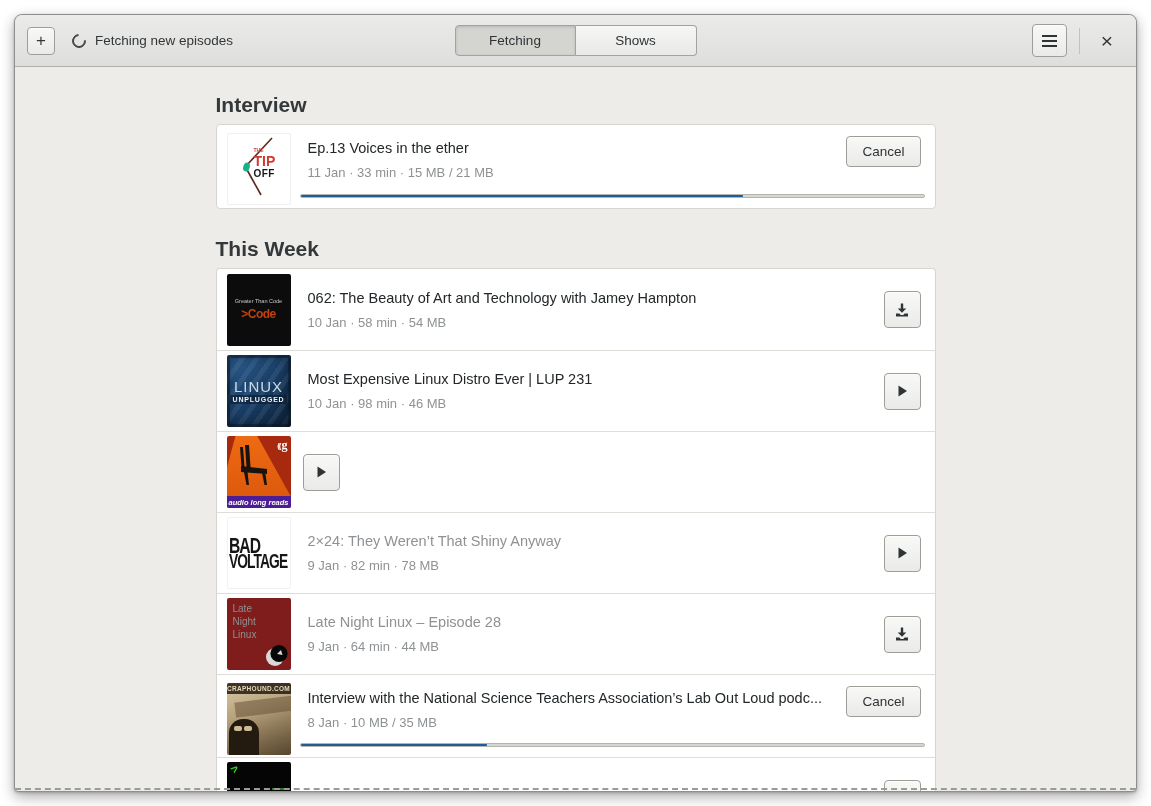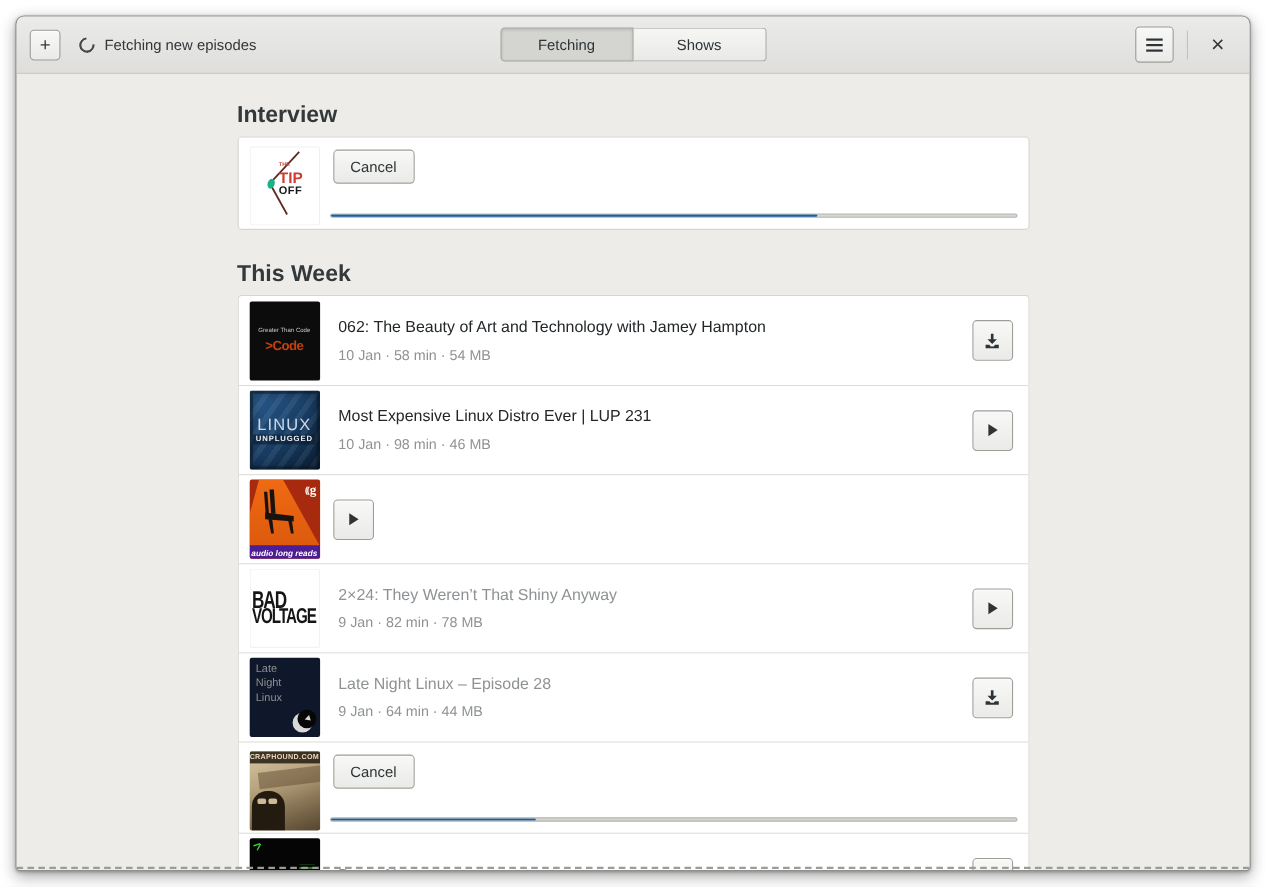--- a/index.html
+++ b/index.html
@@ -128,21 +128,21 @@
   .alr-band{ position:absolute; left:0; right:0; bottom:0; height:12px; background:#4c1d95;
     display:flex; align-items:center; justify-content:center;
     font-size:7.5px; font-weight:700; color:#fff;font-style:italic; }
 
   .art-bv{ background:#fff; box-shadow:inset 0 0 0 1px rgba(0,0,0,.05);
     display:flex; flex-direction:column; justify-content:center; padding-left:2px; }
   .bv-line{ font-weight:700; color:#151515; line-height:.92; transform:scale(.92,1.3); transform-origin:left center; letter-spacing:-1px; }
   .bv-1{ font-size:17px; }
   .bv-2{ font-size:15px; }
 
-  .art-lnl{ background:#0f172a; padding:4px 16px 0 6px; }
+  .art-lnl{ background:#7f1d1d; padding:4px 16px 0 6px; }
   .lnl-line{ font-size:10px; color:#8f8f8f; line-height:1.3; }
   .lnl-moon{ position:absolute; right:3px; bottom:2px; }
 
   .art-crap{ background:linear-gradient(160deg,#dacaa5 0%,#b5a17b 40%,#7c684b 75%,#55462f 100%); }
   .crap-sign{ position:absolute; left:8px; top:16px; width:60px; height:15px;
     background:rgba(96,76,50,.5); transform:rotate(-7deg); }
   .crap-band{ position:absolute; top:0; left:0; right:0; height:11px; background:rgba(28,21,13,.82);
     color:#ead9b8; font-size:6.5px; font-weight:700; letter-spacing:.3px;
     display:flex; align-items:center; justify-content:center; white-space:nowrap; }
   .crap-head{ position:absolute; left:2px; bottom:0; width:30px; height:36px;
@@ -199,20 +199,24 @@
               <ellipse cx="19.5" cy="34" rx="3.2" ry="4.6" fill="#18b287" transform="rotate(18 19.5 34)"></ellipse>
             </svg>
             <div class="tipoff-text">
               <span class="t-the">THE</span>
               <span class="t-tip">TIP</span>
               <span class="t-off">OFF</span>
             </div>
           </div>
           <div class="dl-body">
             <div class="dl-line">
+              <div class="dl-texts">
+                <div class="ep-title">Ep.13 Voices in the ether</div>
+                <div class="ep-meta">11 Jan · 33 min · 15 MB / 21 MB</div>
+              </div>
               <button class="hb-btn cancel-btn">Cancel</button>
             </div>
             <div class="progress">
               <div class="fill" style="width: 71%;"></div>
             </div>
           </div>
         </div>
       </div>
 
       <div class="section-title second">This Week</div>
@@ -319,20 +323,24 @@
             <div class="crap-sign"></div>
             <div class="crap-band">CRAPHOUND.COM</div>
             <div class="crap-head"></div>
             <div class="crap-glasses">
                 <span></span>
                 <span></span>
               </div>
           </div>
           <div class="dl-body">
             <div class="dl-line">
+              <div class="dl-texts">
+                <div class="ep-title">Interview with the National Science Teachers Association’s Lab Out Loud podc...</div>
+                <div class="ep-meta">8 Jan · 10 MB / 35 MB</div>
+              </div>
               <button class="hb-btn cancel-btn">Cancel</button>
             </div>
             <div class="progress">
               <div class="fill" style="width: 30%;"></div>
             </div>
           </div>
         </div>
 
         <div class="row played">
           <div class="art art-jrl">

